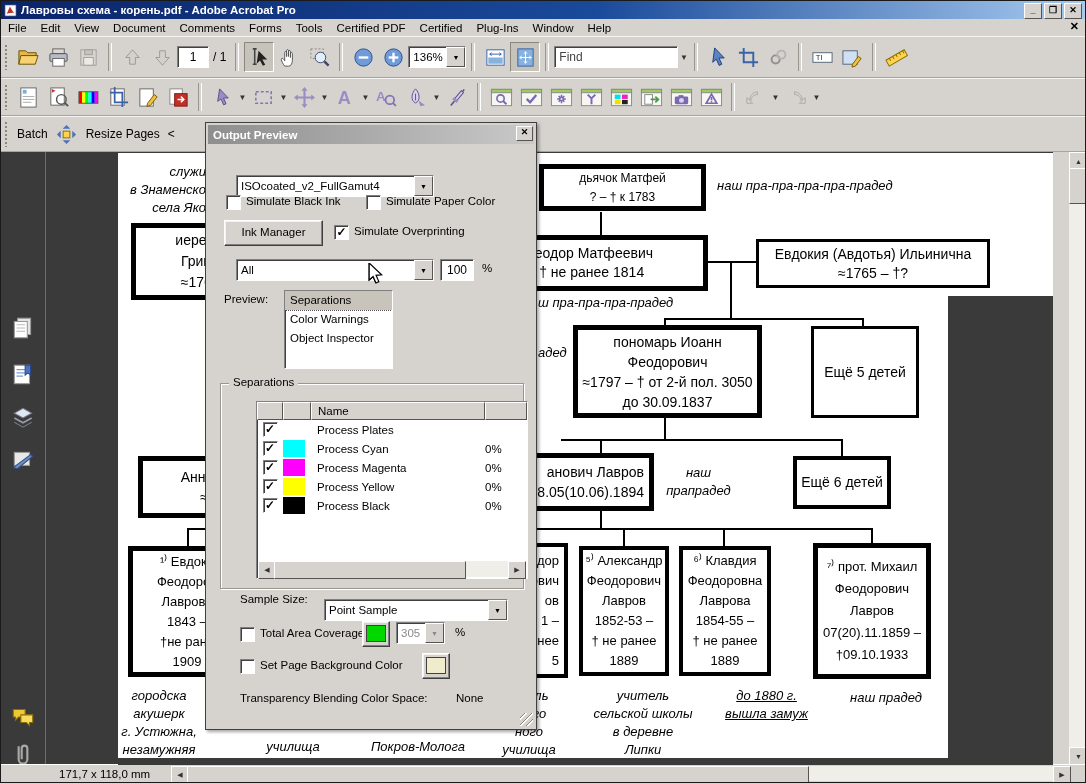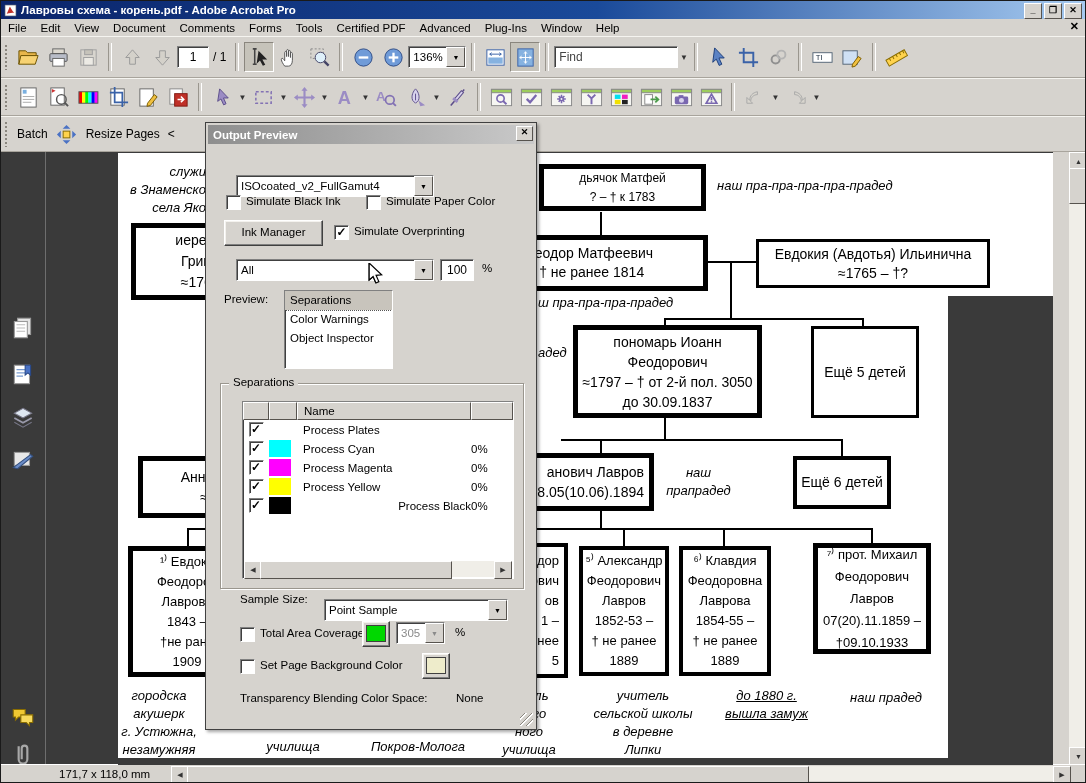--- a/index.html
+++ b/index.html
@@ -75,21 +75,21 @@
   .dlabel{position:absolute;white-space:nowrap;color:#000;}
   .dbtn{position:absolute;background:#d6d3ce;border:1px solid;border-color:#fff #404040 #404040 #fff;
     box-shadow:inset -1px -1px 0 #808080,inset 1px 1px 0 #f4f2ee;text-align:center;color:#000;}
   .listbox{position:absolute;background:#fff;border:1px solid;border-color:#808080 #fff #fff #808080;
     box-shadow:inset 1px 1px 0 #404040;overflow:hidden;}
   .listbox .li{height:19px;line-height:19px;padding-left:5px;}
   .listbox .li.sel{background:#c8c4bc;outline:1px dotted #555;}
   .groupbox{position:absolute;border:1px solid #9a968e;box-shadow:inset 1px 1px 0 #fff,1px 1px 0 #fff;}
   .gb-label{position:absolute;top:-8px;left:8px;background:#d6d3ce;padding:0 4px;}
   .septable{position:absolute;background:#fff;border:1px solid;border-color:#808080 #fff #fff #808080;
-    box-shadow:inset 1px 1px 0 #404040;}
+    box-shadow:inset 1px 1px 0 #404040;margin-left:14px;}
   .sep-header{display:flex;height:18px;background:#d6d3ce;font-size:11.5px;}
   .sep-header>div{border:1px solid;border-color:#fff #57534e #57534e #fff;box-sizing:border-box;
     padding-left:6px;line-height:16px;}
   .sep-row{display:flex;height:19px;align-items:center;font-size:11.5px;}
   .swatch{width:22px;height:17px;}
   .resize-grip{position:absolute;right:3px;bottom:3px;width:13px;height:13px;
     background:repeating-linear-gradient(135deg,transparent 0 3px,#8a867e 3px 4px,#fff 4px 5px);}
   .cursor-arrow{position:absolute;z-index:90;}
 </style>
 </head>
@@ -112,21 +112,21 @@
 
   <div class="menubar" id="menubar">
     <span class="menu-item">File</span>
       <span class="menu-item">Edit</span>
       <span class="menu-item">View</span>
       <span class="menu-item">Document</span>
       <span class="menu-item">Comments</span>
       <span class="menu-item">Forms</span>
       <span class="menu-item">Tools</span>
       <span class="menu-item">Certified PDF</span>
-      <span class="menu-item">Advanced</span>
+      <span class="menu-item">Certified</span>
       <span class="menu-item">Plug-Ins</span>
       <span class="menu-item">Window</span>
       <span class="menu-item">Help</span>
       <span class="menu-close">✕</span>
   </div>
 
   <div class="toolbar" id="toolbar1">
       <div class="grip"></div>
       <div class="tbtn">
         <svg viewBox="0 0 24 24">
@@ -493,21 +493,21 @@
       <div class="conn" style="left: 599px; top: 287px; width: 2px; height: 15px;"></div>
       <div class="conn" style="left: 840px; top: 287px; width: 2px; height: 17px;"></div>
       <div class="conn" style="left: 560px; top: 287px; width: 282px; height: 2px;"></div>
       <div class="conn" style="left: 663px; top: 266px; width: 2px; height: 23px;"></div>
       <div class="conn" style="left: 861px; top: 166px; width: 2px; height: 9px;"></div>
       <div class="conn" style="left: 663px; top: 166px; width: 2px; height: 8px;"></div>
       <div class="conn" style="left: 663px; top: 166px; width: 200px; height: 2px;"></div>
       <div class="conn" style="left: 729px; top: 109px; width: 2px; height: 58px;"></div>
       <div class="conn" style="left: 707px; top: 109px; width: 48px; height: 2px;"></div>
       <div class="conn" style="left: 599px; top: 60px; width: 2px; height: 24px;"></div>
-      <div class="tbox" style="left: 812px; top: 391px; width: 118px; height: 111px; border-width: 5px; font-size: 13px; line-height: 22px; text-align: center;">
+      <div class="tbox" style="left: 812px; top: 391px; width: 118px; height: 136px; border-width: 5px; font-size: 13px; line-height: 22px; text-align: center;">
         <div>⁷⁾ прот. Михаил</div>
         <div>Феодорович</div>
         <div>Лавров</div>
         <div>07(20).11.1859 –</div>
         <div>†09.10.1933</div>
       </div>
       <div class="tbox" style="left: 678px; top: 394px; width: 92px; height: 130px; border-width: 4px; font-size: 13px; line-height: 20px; text-align: center;">
         <div>⁶⁾ Клавдия</div>
         <div>Феодоровна</div>
         <div>Лаврова</div>
@@ -720,21 +720,21 @@
             <div style="flex:1;padding-left:6px;">Process Yellow</div>
             <div style="width:42px;">0%</div>
           </div>
           <div class="sep-row">
             <div style="width:26px;display:flex;justify-content:center;">
               <div class="checkbox" style="position:static;">✓</div>
             </div>
             <div style="width:28px;">
               <div class="swatch" style="background:#000000;"></div>
             </div>
-            <div style="flex:1;padding-left:6px;text-align:right;">Process Black</div>
+            <div style="flex:1;padding-left:6px;">Process Black</div>
             <div style="width:42px;">0%</div>
           </div>
         </div>
 
       <div style="position:absolute;left:1px;bottom:1px;right:1px;height:16px;background:#f0eee8;">
         <div class="sb-btn" style="left:0;top:0;width:16px;height:16px;">◀</div>
         <div class="sb-thumb" style="left:16px;top:0;width:190px;height:16px;"></div>
         <div class="sb-btn" style="right:0;top:0;width:16px;height:16px;">▶</div>
       </div>
     </div>

